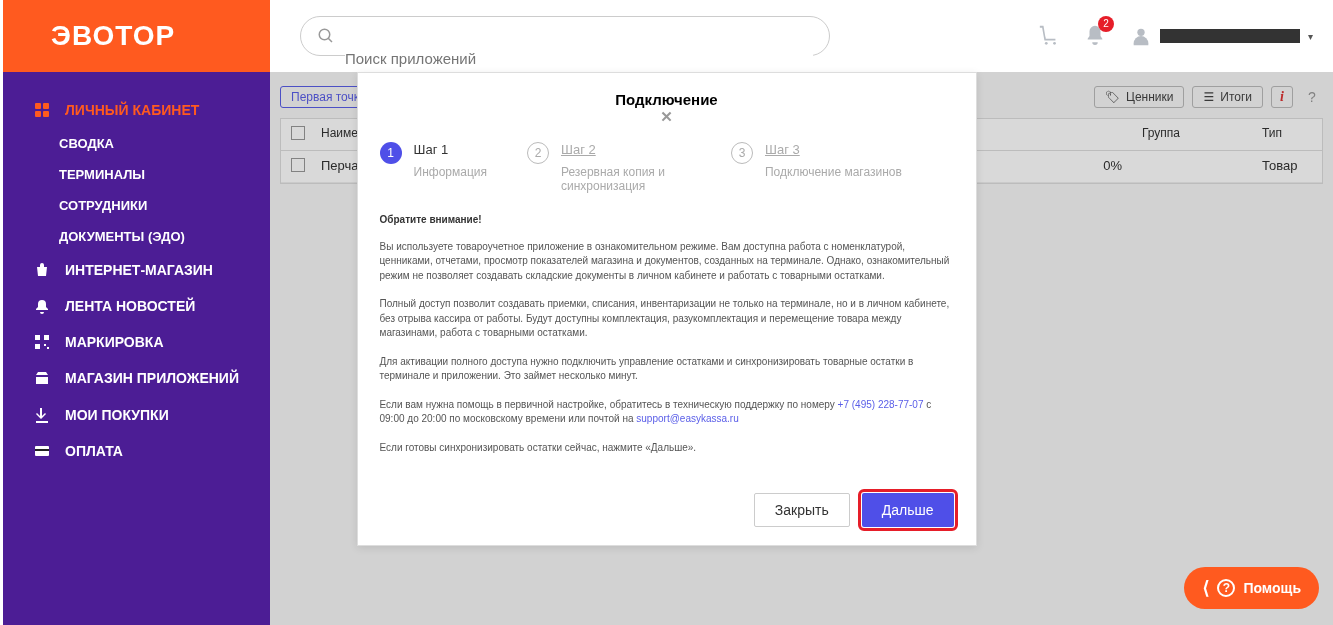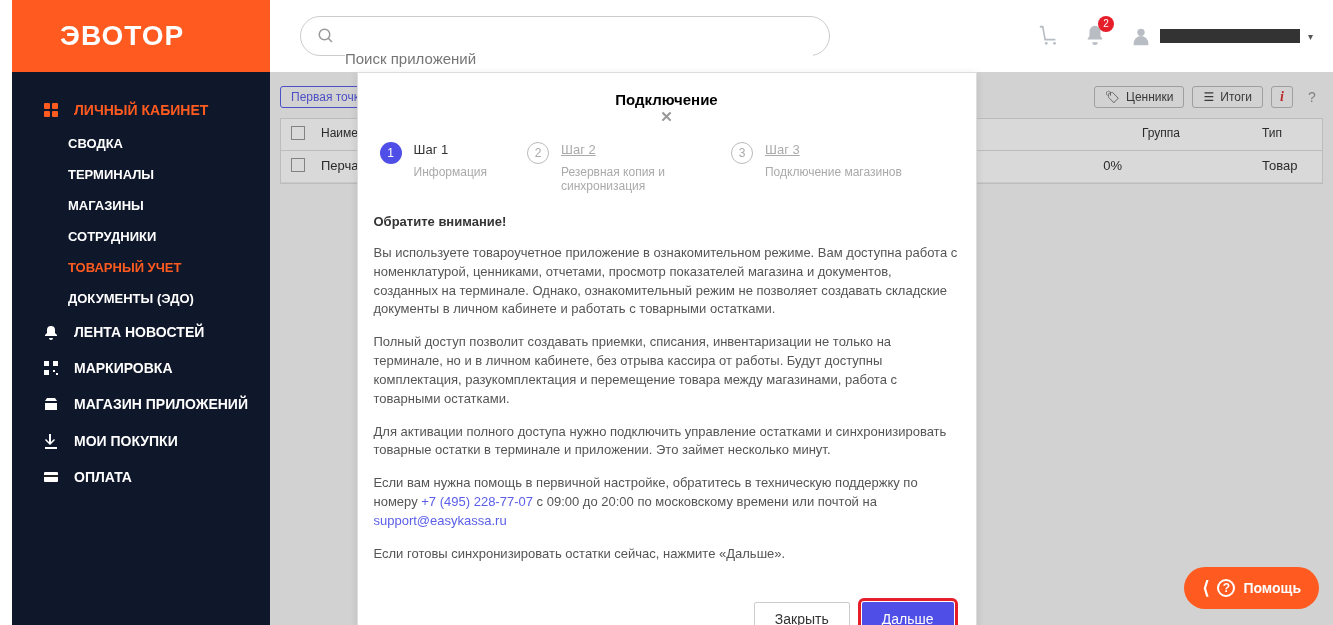--- a/index.html
+++ b/index.html
@@ -1,17 +1,17 @@
 <!DOCTYPE html>
 <html><head>
 <meta charset="utf-8">
 <style>
 * { box-sizing: border-box; margin: 0; padding: 0; }
 body { font-family: Arial, sans-serif; font-size: 14px; background: #fff; width: 1333px; height: 625px; overflow: hidden; position: relative; }
-.sidebar { position: absolute; left: 12px; top: 0; width: 299px; height: 625px; background: #0f172a; color: #fff; }
+.sidebar { position: absolute; left: 3px; top: 0; width: 299px; height: 625px; background: #4c1d95; color: #fff; }
 .logo { background: #ff5a1f; height: 72px; display: flex; align-items: center; padding-left: 48px; color: #fff; font-size: 28px; font-weight: 900; letter-spacing: 1px; }
 .nav { padding-top: 20px; }
 .nav-item { display: flex; align-items: center; padding: 10px 20px 10px 30px; font-size: 14px; font-weight: 700; cursor: pointer; }
 .nav-item.active { color: #ff5a1f; }
 .nav-sub { padding: 8px 20px 8px 56px; font-size: 13px; font-weight: 700; cursor: pointer; color: #fff; }
 .nav-sub.active { color: #ff5a1f; }
 .nav-icon { width: 18px; margin-right: 14px; display: inline-flex; align-items: center; justify-content: center; }
 .topbar { position: absolute; left: 270px; top: 0; right: 0; height: 72px; background: #fff; display: flex; align-items: center; padding: 0 20px; }
 .search-wrap { flex: 1; display: flex; align-items: center; border: 1px solid #ccc; border-radius: 22px; height: 40px; padding: 0 16px; max-width: 530px; margin-left: 10px; }
 .search-wrap svg { color: #999; margin-right: 10px; }
@@ -40,21 +40,21 @@
 .close-btn { color: #999; cursor: pointer; font-size: 15px; }
 .steps { display: flex; padding: 4px 22px 16px; gap: 40px; }
 .step { display: flex; gap: 12px; }
 .step-num { width: 22px; height: 22px; border-radius: 50%; display: flex; align-items: center; justify-content: center; font-size: 12px; }
 .step.active .step-num { background: #4f4fe8; color: #fff; }
 .step:not(.active) .step-num { border: 1px solid #bbb; color: #aaa; }
 .step-lbl { font-size: 13px; }
 .step-title { color: #333; }
 .step:not(.active) .step-title { color: #aaa; text-decoration: underline; }
 .step-sub { color: #aaa; font-size: 12px; margin-top: 8px; }
-.modal-body { padding: 4px 16px 12px; font-size: 13px; color: #555; line-height: 1.45; }
+.modal-body { padding: 4px 22px 12px; font-size: 10px; color: #555; line-height: 1.45; }
 .modal-body .heading { font-weight: 700; color: #333; margin-bottom: 12px; }
 .modal-body p { margin-bottom: 14px; }
 .modal-body .link { color: #5a5ee8; }
 .modal-footer { padding: 12px 22px 18px; display: flex; justify-content: flex-end; gap: 12px; }
 .btn { padding: 8px 20px; font-size: 14px; border-radius: 2px; cursor: pointer; }
 .btn-secondary { border: 1px solid #ccc; background: #fff; color: #333; }
 .btn-primary { background: #4f4fe8; color: #fff; border: none; outline: 3px solid #e61e29; outline-offset: 1px; }
 .help-btn { position: absolute; right: 14px; bottom: 16px; background: #ff5a1f; color: #fff; border-radius: 22px; padding: 10px 18px; font-weight: 700; display: flex; align-items: center; gap: 8px; font-size: 14px; }
 .info-i { border:1px solid #bbb; border-radius:3px; width:22px; height:22px; display:flex; align-items:center; justify-content:center; color:#d33; font-family:serif; font-style:italic; font-weight:700; }
 .info-q { width:22px; height:22px; display:flex; align-items:center; justify-content:center; color:#999; }
@@ -71,25 +71,31 @@
             <rect x="1" y="1" width="6" height="6" rx="1"></rect>
             <rect x="9" y="1" width="6" height="6" rx="1"></rect>
             <rect x="1" y="9" width="6" height="6" rx="1"></rect>
             <rect x="9" y="9" width="6" height="6" rx="1"></rect>
           </svg>
       </span>
       <span>ЛИЧНЫЙ КАБИНЕТ</span>
     </div>
     <div class="nav-sub">СВОДКА</div>
     <div class="nav-sub">ТЕРМИНАЛЫ</div>
-    <div class="nav-sub">МАГАЗИНЫ</div>
     <div class="nav-sub">СОТРУДНИКИ</div>
-    <div class="nav-sub active">ТОВАРНЫЙ УЧЕТ</div>
     <div class="nav-sub">ДОКУМЕНТЫ (ЭДО)</div>
 
+    <div class="nav-item">
+      <span class="nav-icon">
+        <svg width="16" height="16" viewBox="0 0 16 16" fill="currentColor">
+            <path d="M3 5h10l-1 9H4L3 5zm3-2a2 2 0 014 0v2H6V3z"></path>
+          </svg>
+      </span>
+      <span>ИНТЕРНЕТ-МАГАЗИН</span>
+    </div>
     <div class="nav-item">
       <span class="nav-icon">
         <svg width="16" height="16" viewBox="0 0 16 16" fill="currentColor">
             <path d="M8 2a4 4 0 014 4v3l2 2v1H2v-1l2-2V6a4 4 0 014-4zm-2 12h4a2 2 0 01-4 0z"></path>
           </svg>
       </span>
       <span>ЛЕНТА НОВОСТЕЙ</span>
     </div>
     <div class="nav-item">
       <span class="nav-icon">

